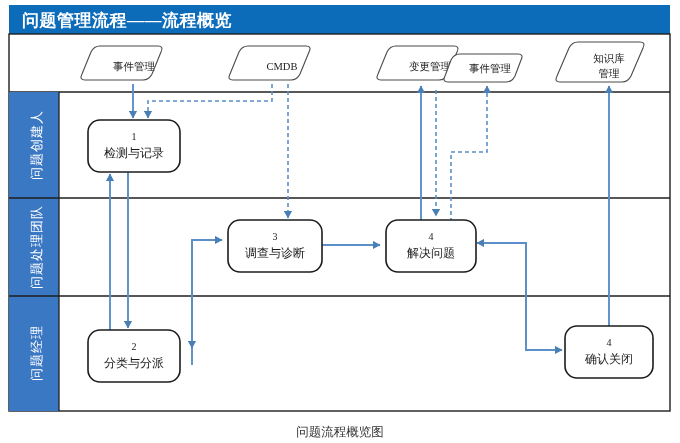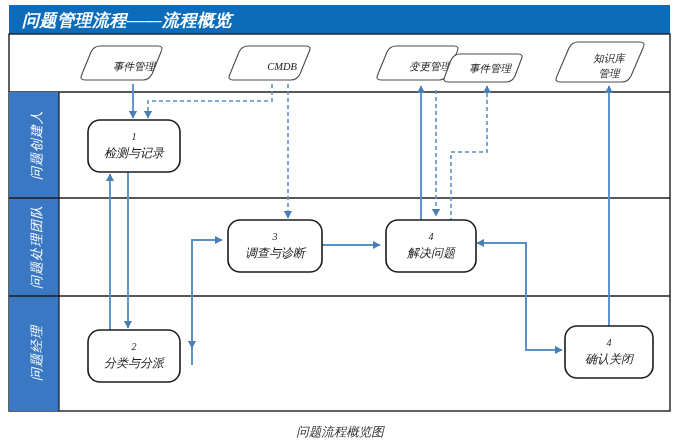--- a/index.html
+++ b/index.html
@@ -2,21 +2,21 @@
 <html><head>
 <meta charset="utf-8">
 <style>
   html,body{margin:0;padding:0;background:#ffffff;}
   body{
     width:680px;height:443px;
     font-family:"Liberation Serif","DejaVu Serif",serif;
     -webkit-font-smoothing:antialiased;
     overflow:hidden;
   }
-  #root{position:relative;width:568px;height:443px;font-style:italic;}
+  #root{position:relative;width:568px;height:443px;}
   #flow{position:absolute;left:0;top:0;}
 
   .title-text{
     font-family:"Liberation Serif","DejaVu Serif",serif;
     font-size:17px;font-weight:700;fill:#ffffff;letter-spacing:.5px;
   }
   .lane-text{
     font-family:"Liberation Sans","DejaVu Sans",sans-serif;
     font-size:13px;fill:#ffffff;letter-spacing:1px;
   }

